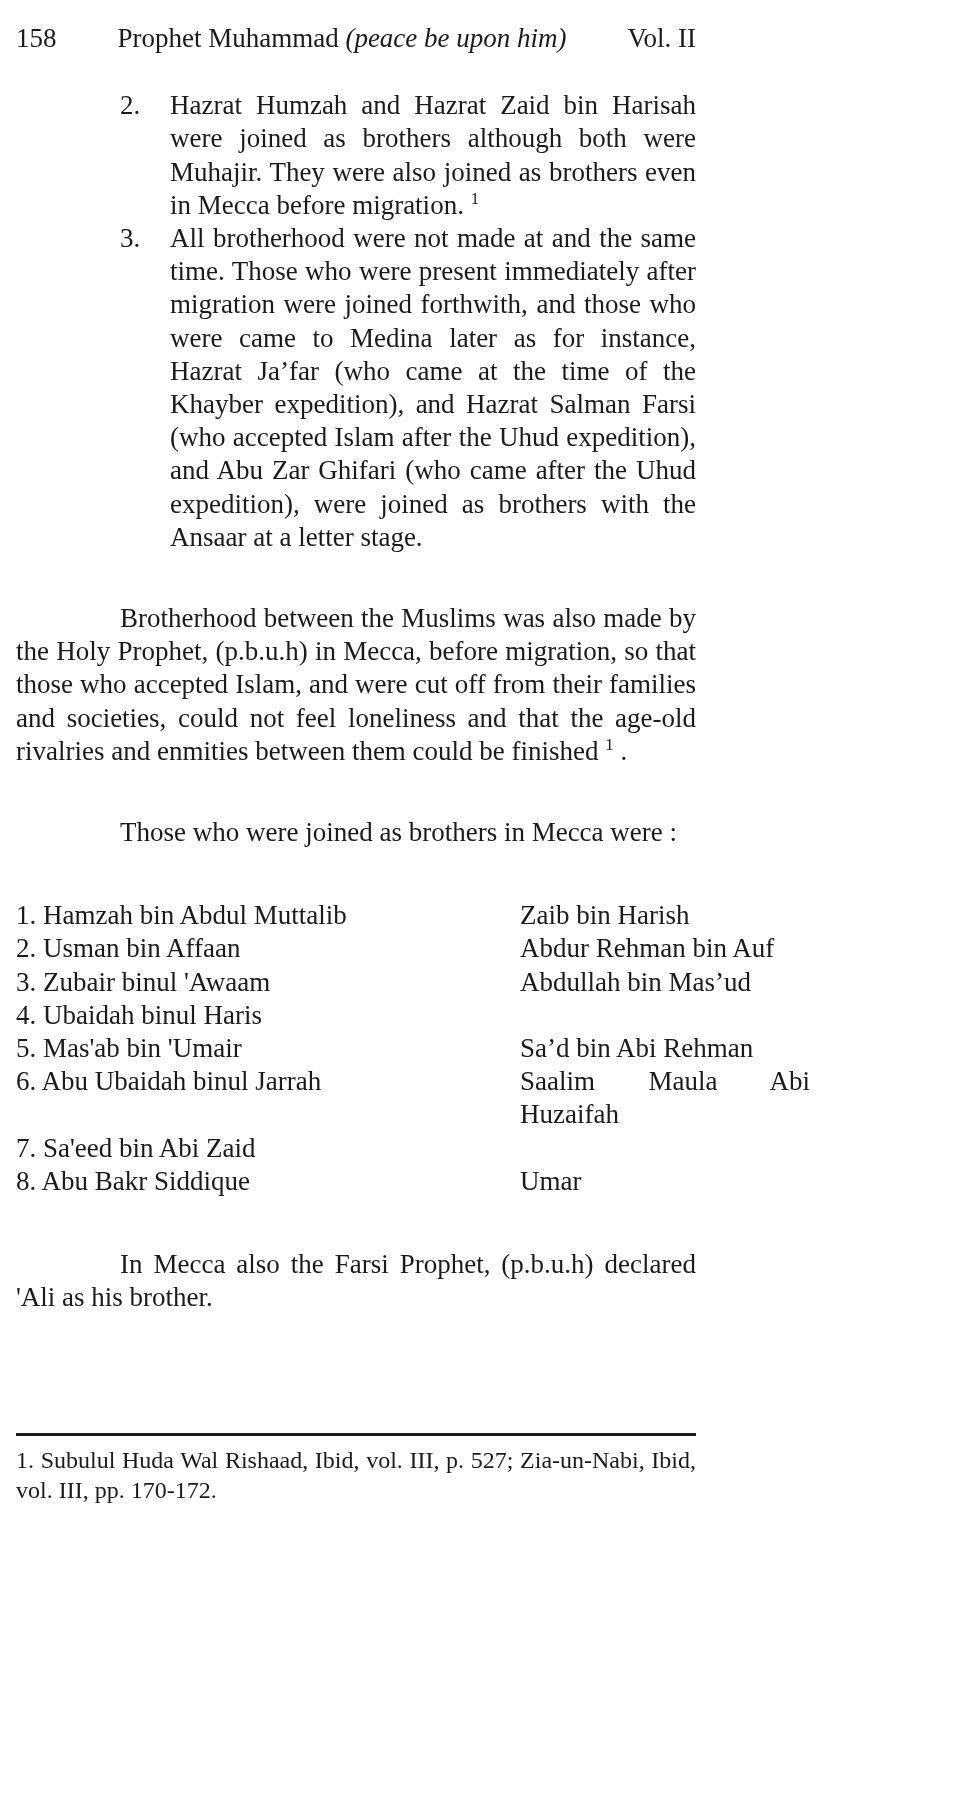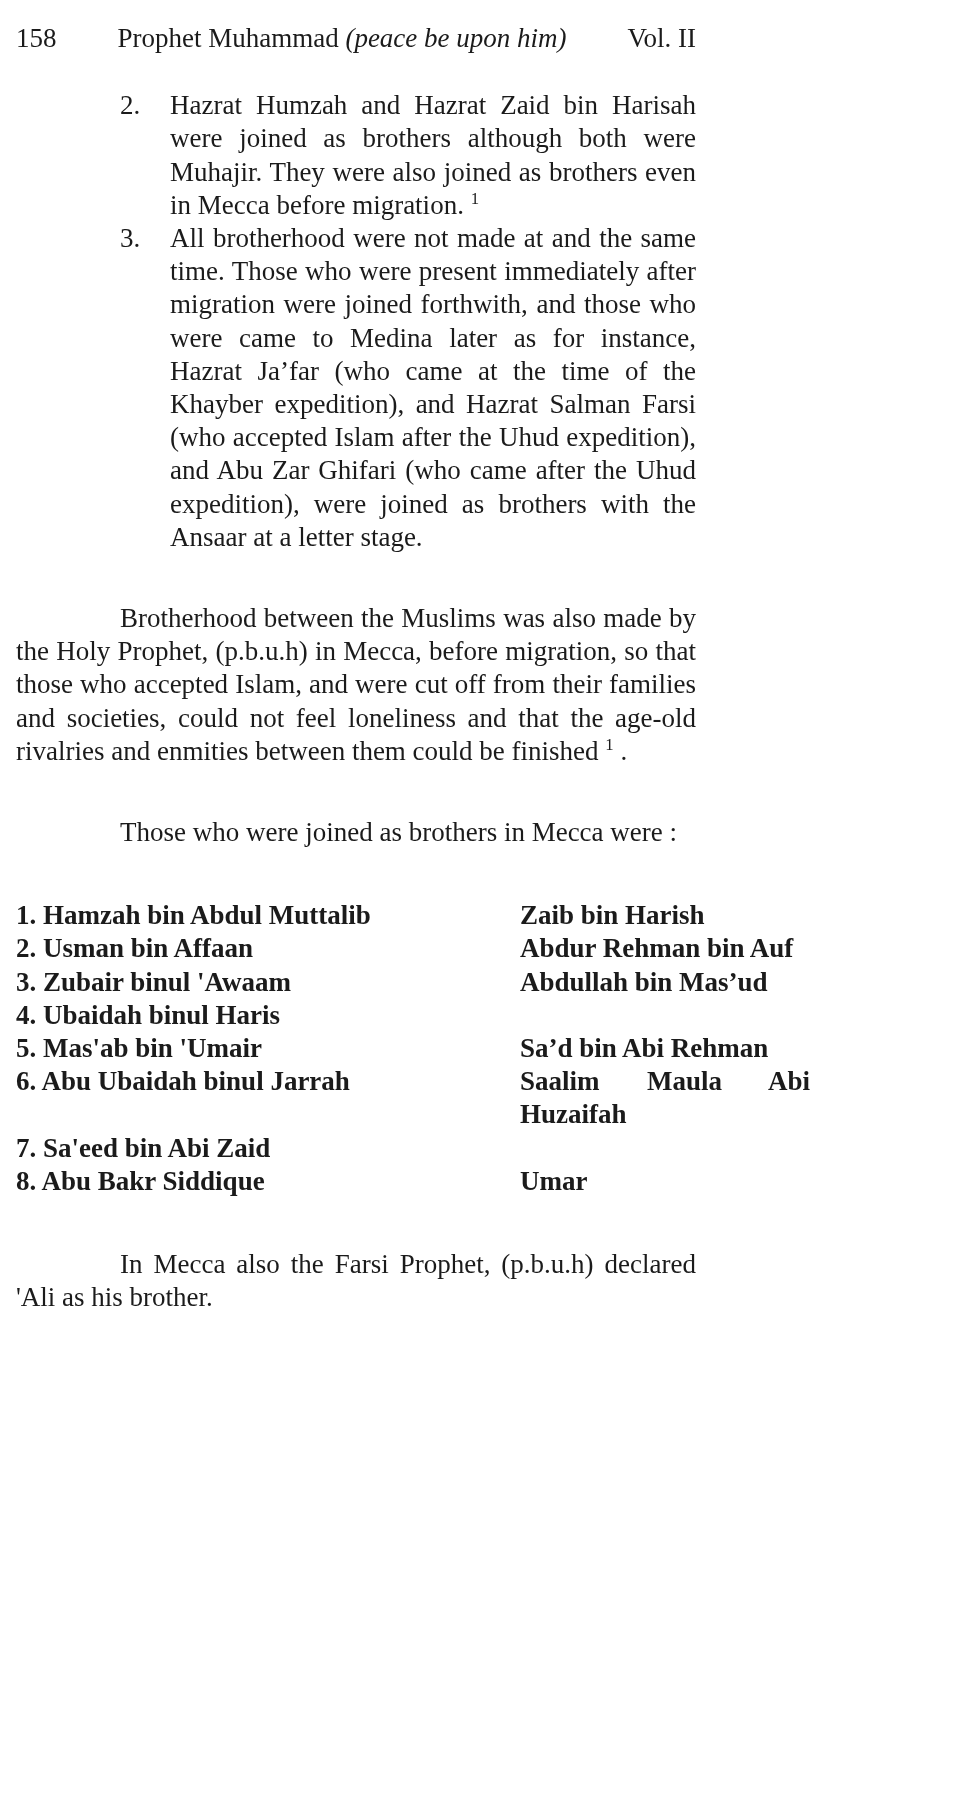--- a/index.html
+++ b/index.html
@@ -36,21 +36,21 @@
   .para { margin: 0; text-align: justify; }
   .indent { text-indent: 104px; }
   .gap-lg { margin-top: 48px; }
   .gap-md { margin-top: 50px; }
   sup.fnref {
     font-size: 0.62em;
     vertical-align: super;
     line-height: 0;
   }
   .pairs { margin-top: 50px; }
-  .pair-row { display: flex; font-weight: bold; }
+  .pair-row { display: flex; }
   .pair-left { width: 504px; flex: none; }
   .pair-right { width: 290px; flex: none; text-align: justify; }
   .footnote-area { margin-top: 118px; }
   .rule { height: 3px; background: #1b1b1b; width: 100%; }
   .footnote {
     font-size: 24px;
     line-height: 1.26;
     margin: 9px 0 0 0;
     text-align: justify;
   }
@@ -113,14 +113,18 @@
       <span class="pair-left">7. Sa'eed bin Abi Zaid</span>
     </div>
     <div class="pair-row">
       <span class="pair-left">8. Abu Bakr Siddique</span>
       <span class="pair-right">Umar</span>
     </div>
   </div>
 
   <p class="para indent gap-md">In Mecca also the Farsi Prophet, (p.b.u.h) declared 'Ali as his brother.</p>
 
+  <div class="footnote-area">
+    <div class="rule"></div>
+    <p class="footnote">1. Subulul Huda Wal Rishaad, Ibid, vol. III, p. 527; Zia-un-Nabi, Ibid, vol. III, pp. 170-172.</p>
+  </div>
 
 </div>
 
 </body></html>

